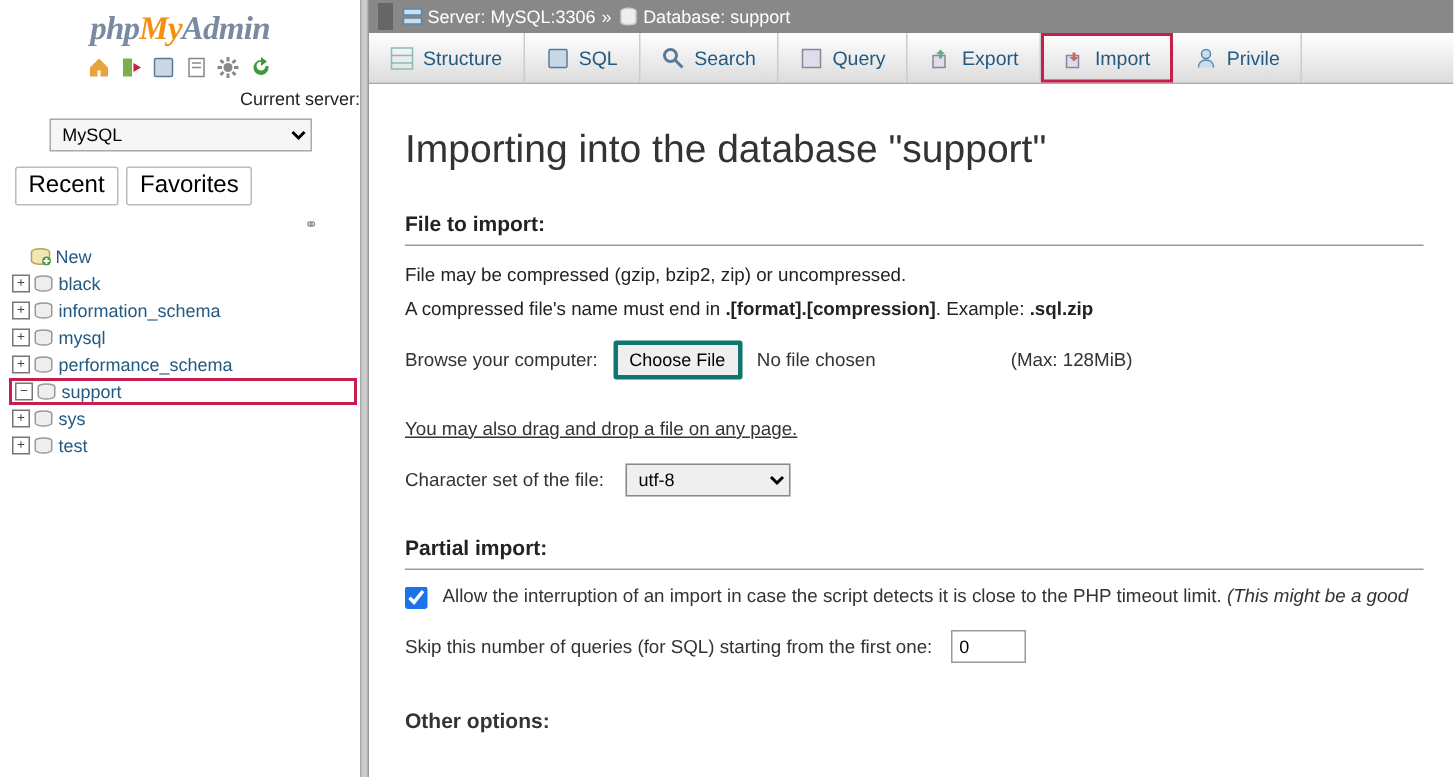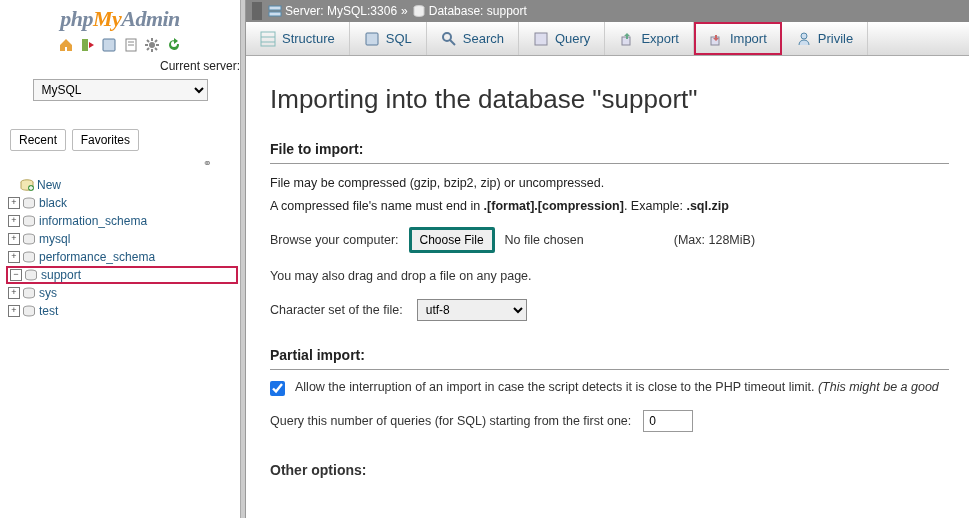--- a/index.html
+++ b/index.html
@@ -12,21 +12,21 @@
 .logo .p2 { color: #f29111; }
 .logo .p3 { color: #7a8aa0; }
 
 .iconrow { text-align: center; padding: 2px 0 6px; }
 .iconrow span { display: inline-block; width: 16px; height: 16px; margin: 0 1px; vertical-align: middle; }
 
 .cs-label { text-align: right; font-size: 12px; color: #222; margin-bottom: 6px; }
 .server-select { display: block; margin: 0 auto 10px; width: 175px; font-size: 12px; padding: 2px 4px; border: 1px solid #aaa; background: #f6f6f6; }
 
 .rf-row { padding: 0 10px 6px; }
-.rf-btn { font-size: 12px; padding: 3px 8px; border: 1px solid #bbb; background: #fff; border-radius: 2px; cursor: pointer; margin-right: 2px; margin-top: 18px; }
+.rf-btn { font-size: 16px; padding: 3px 8px; border: 1px solid #bbb; background: #fff; border-radius: 2px; cursor: pointer; margin-right: 2px; }
 
 .link-icon { text-align: right; padding-right: 28px; margin-bottom: 4px; color: #888; font-size: 11px; }
 
 .tree { padding: 2px 0 0 6px; font-size: 12px; }
 .tree-row { display: flex; align-items: center; height: 18px; line-height: 18px; padding-left: 2px; }
 .expander { width: 12px; height: 12px; border: 1px solid #777; display: inline-flex; align-items: center; justify-content: center; font-size: 9px; line-height: 1; color: #444; margin-right: 2px; background: #fff; cursor: pointer; }
 .dbicon { width: 14px; height: 12px; display: inline-block; margin-right: 3px; }
 .dbicon svg { display: block; }
 .tree-label { color: #235a81; cursor: pointer; }
 .tree-new .dbicon { }
@@ -56,21 +56,21 @@
 hr.sec { border: none; border-top: 1px solid #999; margin-bottom: 10px; }
 
 .body-text { font-size: 12.5px; color: #222; line-height: 1.55; }
 .body-text p { margin-bottom: 4px; }
 .body-text strong { font-weight: bold; }
 
 .browse-row { display: flex; align-items: center; gap: 10px; margin-top: 10px; font-size: 12.5px; }
 .choose-btn { font-size: 12px; padding: 3px 8px; border: 3px solid #0f766e; background: #efefef; border-radius: 2px; cursor: pointer; }
 .max-note { margin-left: 80px; }
 
-.drag-note { margin-top: 16px; font-size: 12.5px; }
+.drag-note { margin-top: 26px; font-size: 12.5px; text-decoration: underline; }
 
 .charset-row { margin-top: 16px; display: flex; align-items: center; gap: 14px; font-size: 12.5px; }
 .charset-row select { font-size: 12px; padding: 2px 4px; width: 110px; border: 1px solid #888; }
 
 .section-gap { height: 26px; }
 
 .check-row { display: flex; align-items: flex-start; gap: 10px; font-size: 12.5px; margin-bottom: 14px; }
 .check-row input[type=checkbox] { width: 15px; height: 15px; accent-color: #1a73e8; margin-top: 1px; }
 .check-row .hint { font-style: italic; color: #333; }
 
@@ -350,20 +350,20 @@
     <hr class="sec">
 
     <div class="check-row">
       <input type="checkbox" checked="" style="">
       <span>
         <span>Allow the interruption of an import in case the script detects it is close to the PHP timeout limit. </span><span class="hint">(This might be a good</span>
       </span>
     </div>
 
     <div class="skip-row">
-      <span>Query this number of queries (for SQL) starting from the first one:</span>
+      <span>Skip this number of queries (for SQL) starting from the first one:</span>
       <input type="text" value="0" style="">
     </div>
 
     <h3 class="other-h">Other options:</h3>
   </div>
 
 </div>
 
 </body></html>

